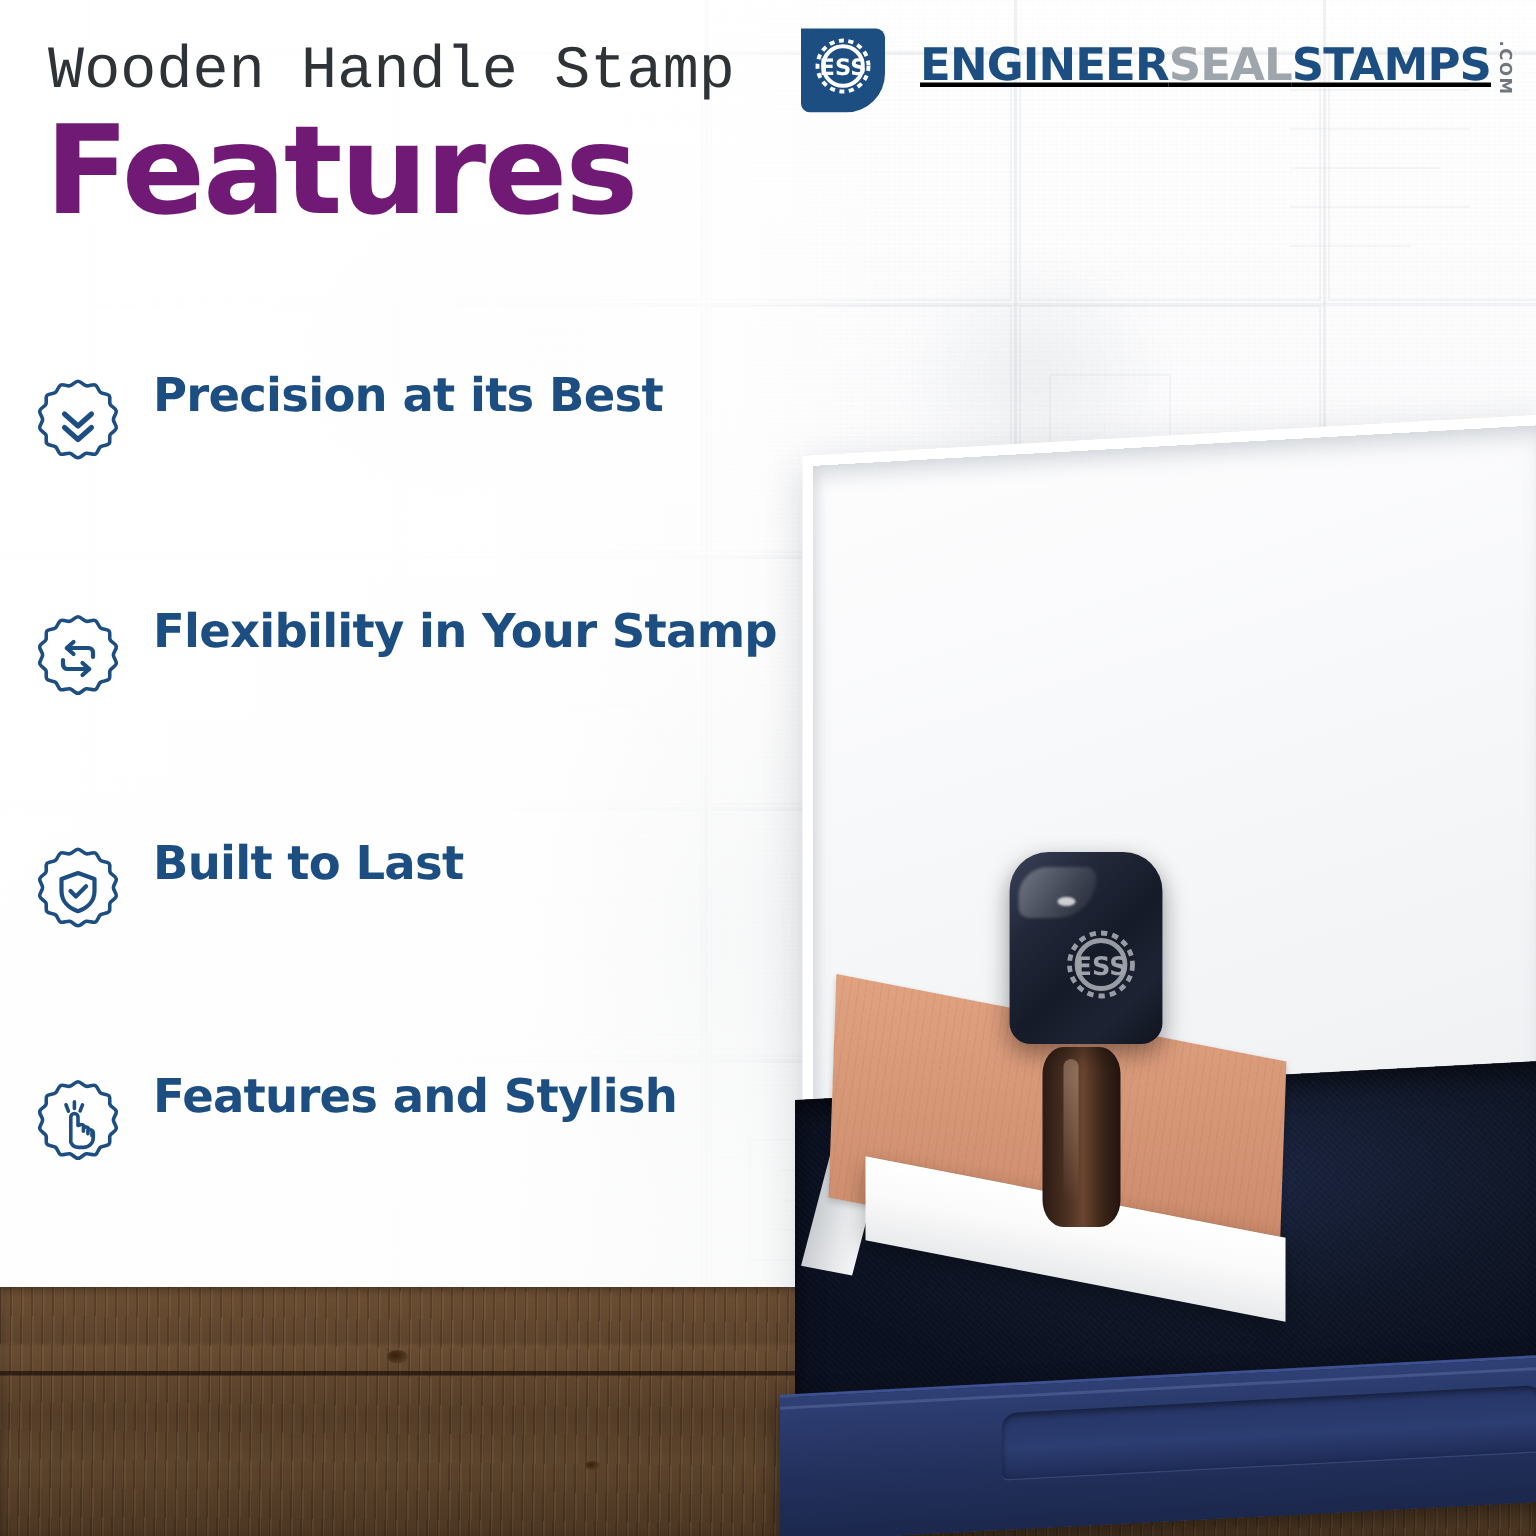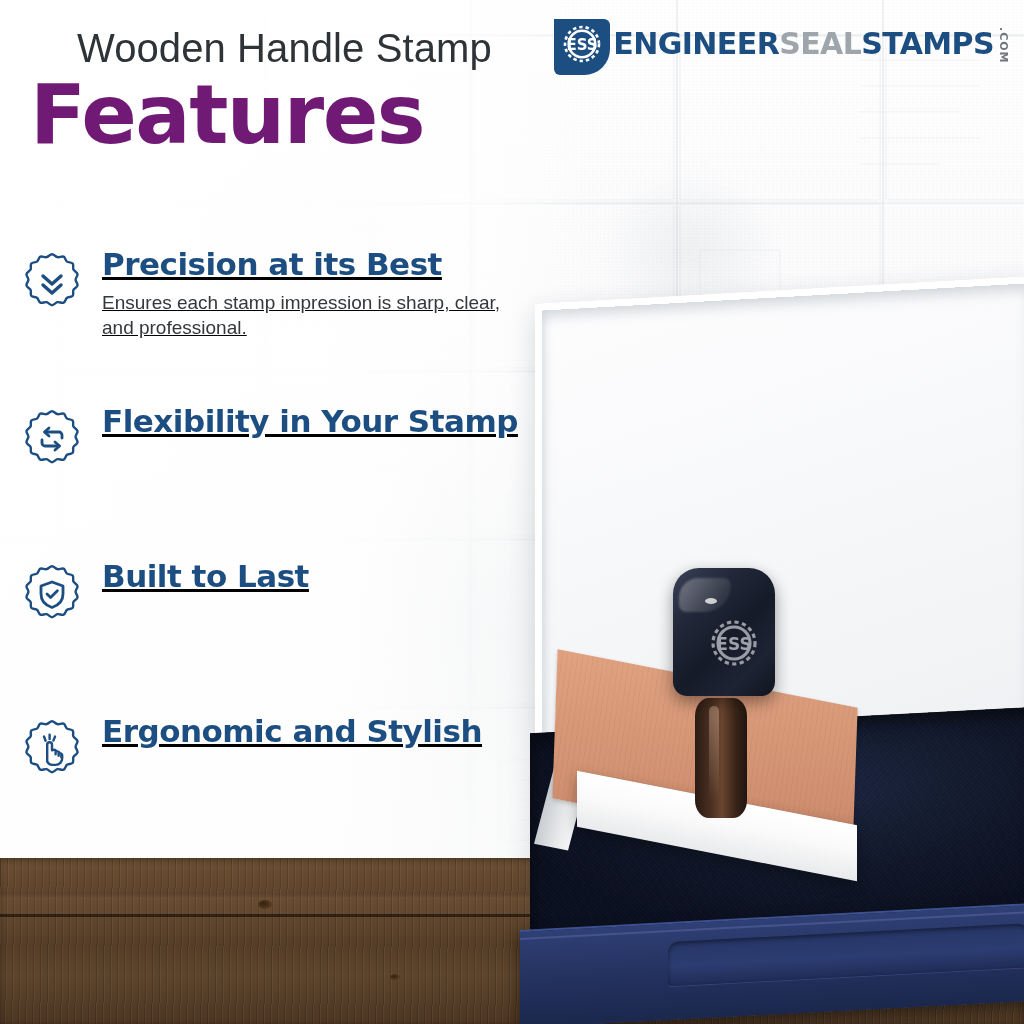--- a/index.html
+++ b/index.html
@@ -68,47 +68,46 @@
   }
   .wood-knot{
     position:absolute;width:14px;height:9px;border-radius:50%;
     background:radial-gradient(ellipse at 40% 40%, #33210f 0%, #54381f 60%, transparent 100%);
   }
 
   
   .hdr-sub{
     position:absolute;left:32px;top:26px;
     font-size:40px;font-weight:400;color:#2e3338;letter-spacing:.1px;
-    font-family:Liberation Sans, sans-serif;
-    margin-left:45px;
+    font-family:Liberation Mono, monospace;
   }
   .hdr-main{
     position:absolute;left:30px;top:74px;
     font-size:82px;font-weight:bold;color:#701a75;
     letter-spacing:-1.5px;line-height:1;
     font-family:"DejaVu Sans","Liberation Sans",sans-serif;
   }
 
   
   .brand{position:absolute;right:14px;top:14px;display:flex;align-items:center;height:60px;}
   .brand-badge{position:relative;width:62px;height:62px;flex:0 0 auto;}
-  .brand-words{display:flex;align-items:center;margin-left:0;}
+  .brand-words{display:flex;align-items:center;margin-left:20px;text-decoration:underline;}
   .bw{font-family:"DejaVu Sans","Liberation Sans",sans-serif;
       font-weight:bold;font-size:30px;letter-spacing:-0.6px;line-height:1;}
   .bw.blue{color:#1d4e82;}
   .bw.gray{color:#9ea5ab;}
   .brand-dotcom{
     writing-mode:vertical-rl;
     font-family:"DejaVu Sans","Liberation Sans",sans-serif;
     font-size:11px;font-weight:bold;color:#6f767d;letter-spacing:1px;
     margin-left:3px;margin-top:2px;
   }
 
   
-  .feat{position:absolute;left:20px;width:560px;display:flex;text-decoration:underline;}
+  .feat{position:absolute;left:20px;width:560px;display:flex;}
   .feat-icon{width:64px;height:64px;flex:0 0 auto;margin-top:2px;}
   .feat-txt{margin-left:18px;}
   .feat-title{
     font-family:"DejaVu Sans","Liberation Sans",sans-serif;
     font-weight:bold;font-size:31px;color:#1d4e82;letter-spacing:-.5px;line-height:1.05;
     white-space:nowrap;
   }
   .feat-desc{
     margin-top:9px;
     font-family:"Liberation Sans","DejaVu Sans",sans-serif;
@@ -315,21 +314,20 @@
           c.8 -1.7 -0.5 -4.5 .7 -5.9 c1.2 -1.4 4.2 -0.9 5.7 -2.0 c1.5 -1.1 1.7 -4.1 3.4 -4.9
           c1.7 -0.8 4.2 .9 6.1 .5 c1.9 -0.4 3.5 -3.0 5.5 -3.0 z" fill="none" stroke="#1d4e82" stroke-width="2.4"></path>
         <g fill="none" stroke="#1d4e82" stroke-width="3.4" stroke-linecap="round" stroke-linejoin="round">
           <polyline points="23,26 32,34 41,26"></polyline>
           <polyline points="23,35 32,43 41,35"></polyline>
         </g>
       </svg>
     </div>
     <div class="feat-txt">
       <div class="feat-title">Precision at its Best</div>
-      <div class="feat-desc">Ensures each stamp impression is sharp, clear, and professional.</div>
     </div>
   </div>
 
   <div class="feat" style="top:405px">
     <div class="feat-icon">
       <svg width="64" height="64" viewBox="0 0 64 64">
         <path d="M32 4.2
           c2.0 0 3.6 2.6 5.5 3.0 c1.9 .4 4.4 -1.3 6.1 -0.5 c1.7 .8 1.9 3.8 3.4 4.9
           c1.5 1.1 4.5 .6 5.7 2.0 c1.2 1.4 -0.1 4.2 .7 5.9 c.8 1.7 3.7 2.5 4.1 4.4
           c.4 1.9 -1.9 3.8 -1.9 5.8 c0 2.0 2.3 3.9 1.9 5.8 c-.4 1.9 -3.3 2.7 -4.1 4.4
@@ -396,21 +394,21 @@
                    l1.6 -0.5 a2.2 2.2 0 0 1 2.8 1.6
                    l0.5 0.0 a2.2 2.2 0 0 1 2.6 1.8
                    l0.4 0.0 a2.2 2.2 0 0 1 2.3 2.1 v3.0
                    c0 3.6 -2.8 6.6 -6.6 6.6 h-3.2
                    c-2.6 0 -4.4 -1.6 -5.2 -3.4 z"></path>
           <path d="M35.6 34.6 v2.6 M38.6 36.4 v2.4 M41.3 38.2 v2.0"></path>
         </g>
       </svg>
     </div>
     <div class="feat-txt">
-      <div class="feat-title">Ergonomic and Stylish</div>
+      <div class="feat-title">Features and Stylish</div>
     </div>
   </div>
 
   <div class="wood">
     <div class="wood-knot" style="left:258px;top:42px"></div>
     <div class="wood-knot" style="left:390px;top:116px;width:10px;height:6px"></div>
   </div>
 
   <div class="product">
 

